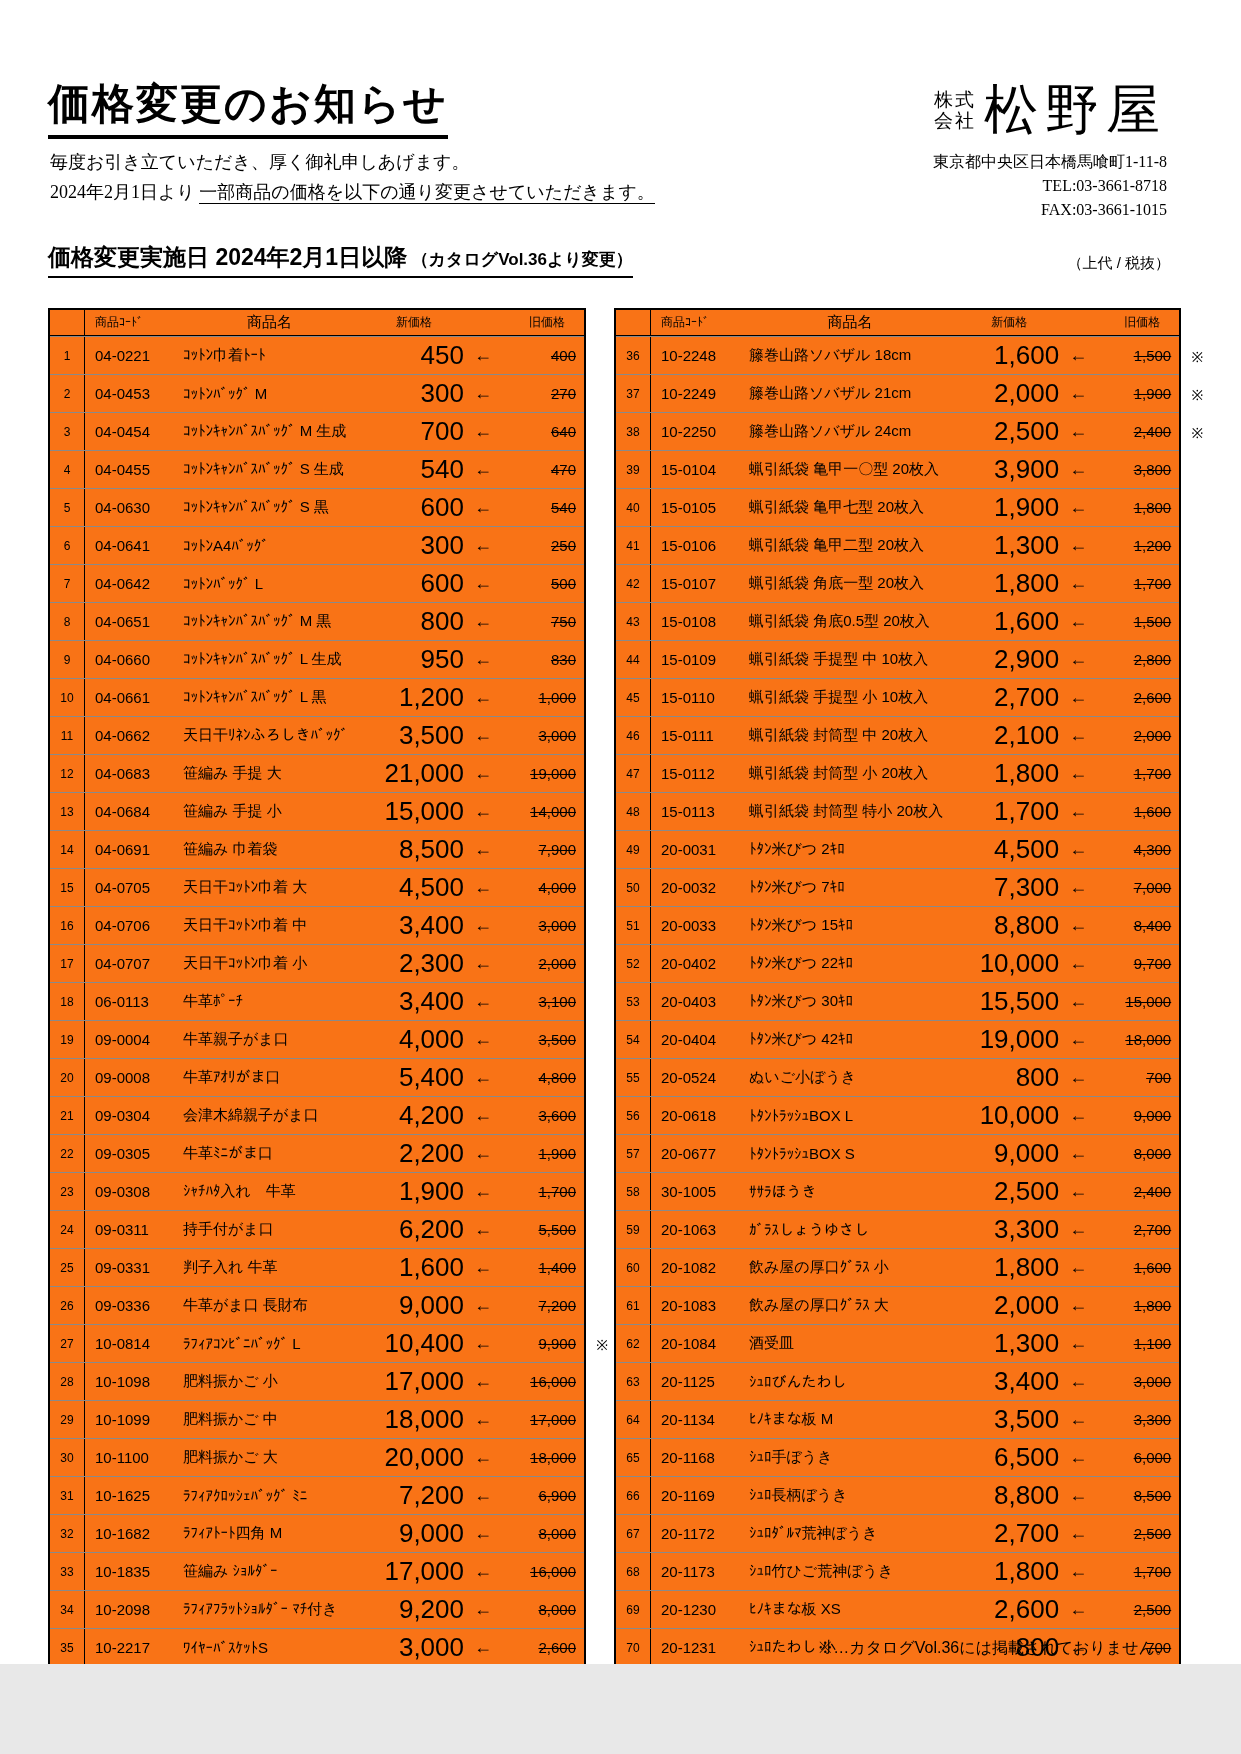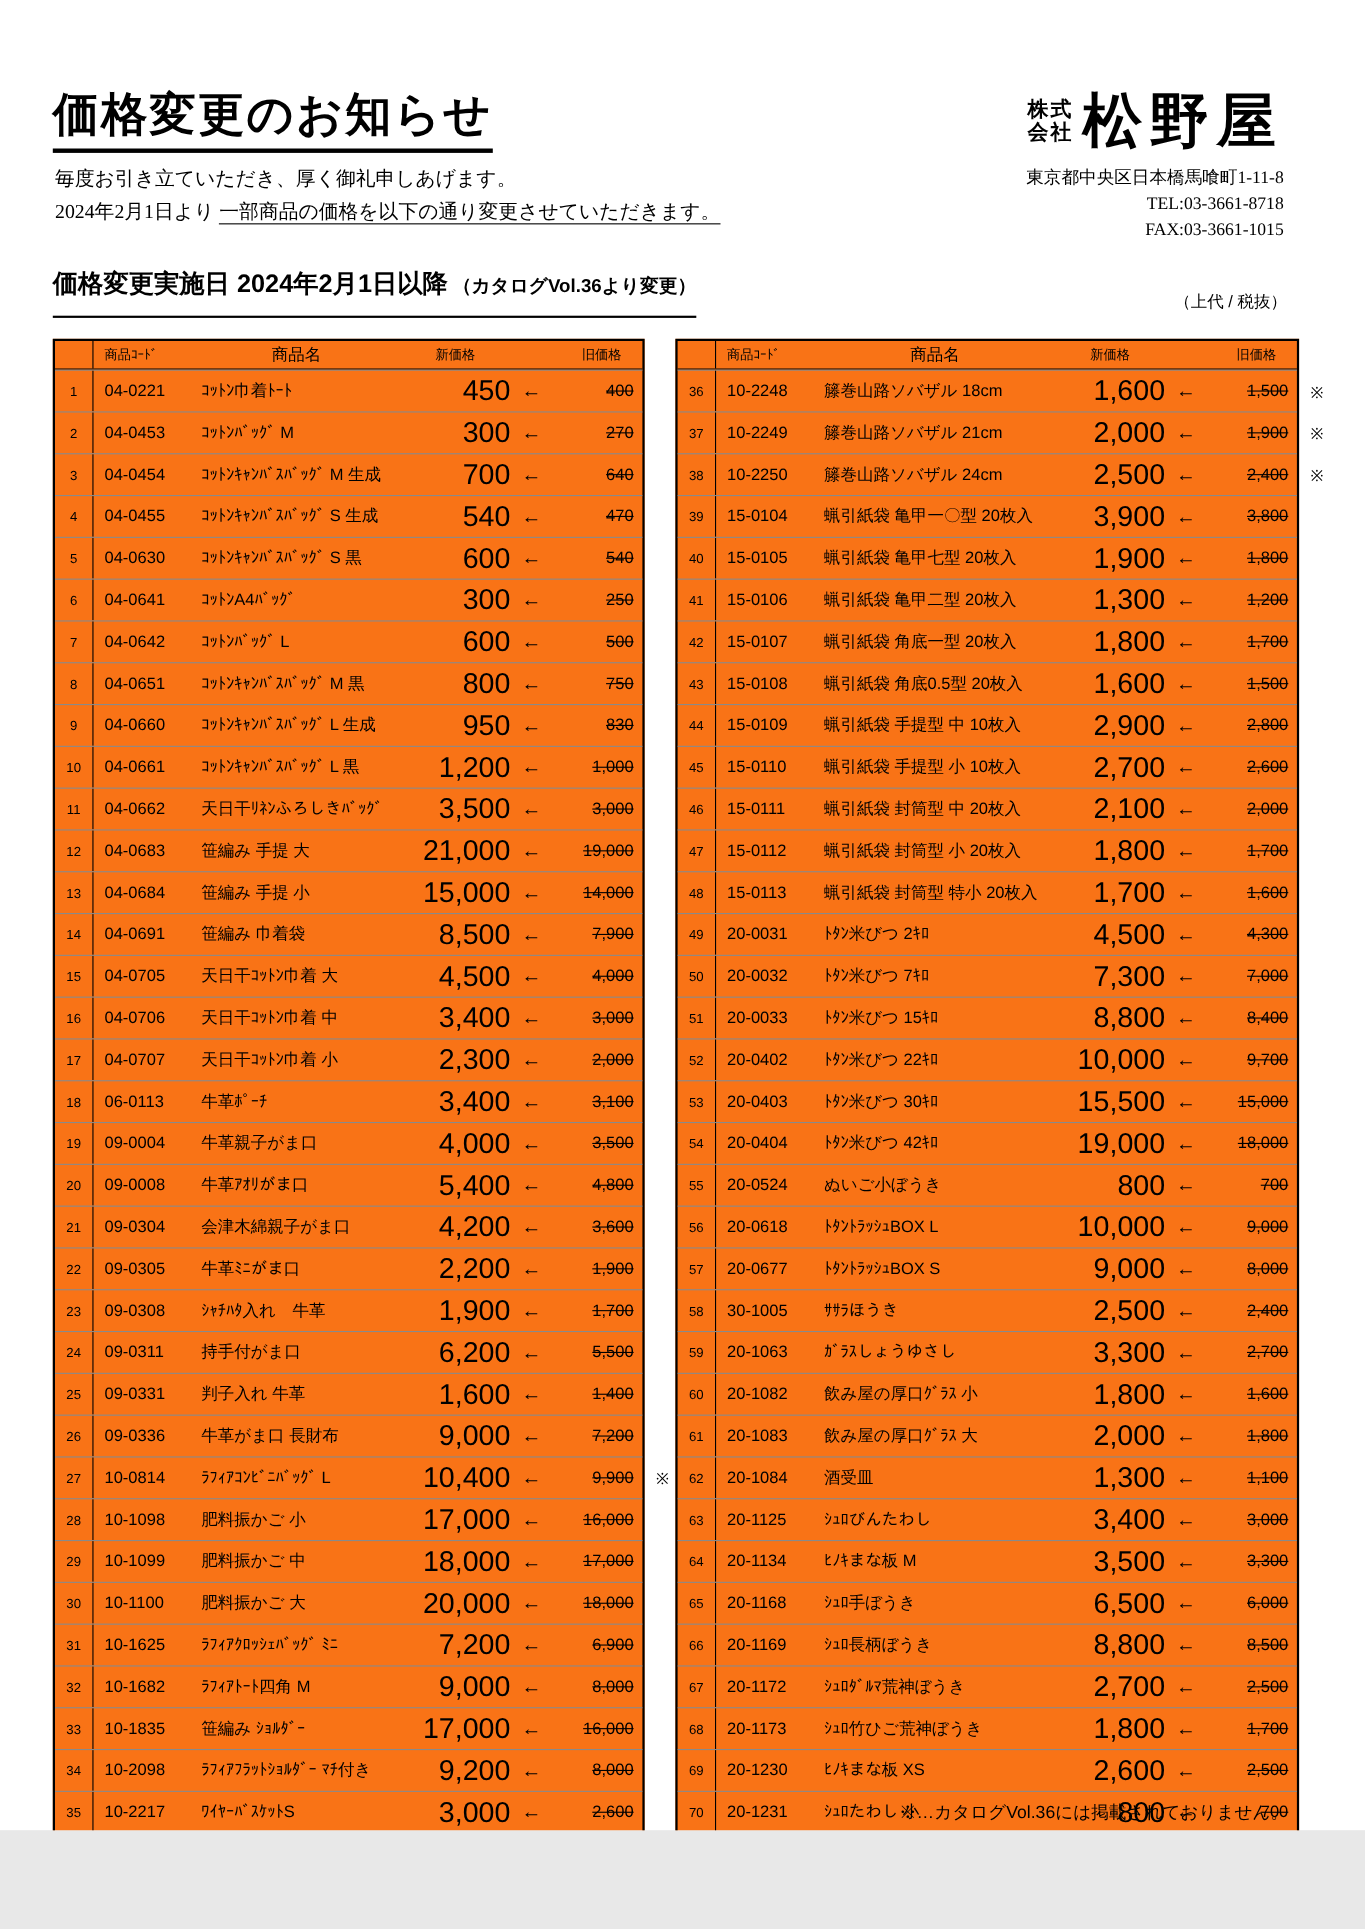--- a/index.html
+++ b/index.html
@@ -17,34 +17,34 @@
   }
   .greeting {
     position:absolute; left:50px; top:148px;
     font-family:"Liberation Serif", serif;
     font-size:18px; line-height:1.65;
   }
   .u-part { border-bottom:1.5px solid #000; padding-bottom:1px; }
   .logo {
     position:absolute; top:74px; right:74px;
     display:flex; align-items:center; gap:8px;
-    font-family:"Liberation Serif", serif; font-weight:bold;
+    font-family:"Liberation Serif", serif; font-weight:normal;
   }
   .logo-prefix { display:flex; flex-direction:column; font-size:19px; line-height:1.1; letter-spacing:2px; }
   .logo-name { font-size:54px; letter-spacing:7px; white-space:nowrap; }
   .contact {
     position:absolute; top:150px; right:74px; text-align:right;
     font-family:"Liberation Serif", serif; font-size:16px; line-height:1.5;
   }
   
   .effective-row {
     position:absolute; left:48px; top:242px; width:1122px;
     display:flex; justify-content:space-between; align-items:flex-end;
   }
-  .effective { border-bottom:2.5px solid #000; padding-bottom:14px; font-weight:bold; white-space:nowrap; }
+  .effective { border-bottom:2.5px solid #000; padding-bottom:3px; font-weight:bold; white-space:nowrap; }
   .eff-main { font-size:23px; }
   .eff-note { font-size:17px; }
   .tax-note { font-size:15px; padding-bottom:5px; white-space:nowrap; }
   
   .tables { position:absolute; left:48px; top:308px; width:1122px; display:flex; gap:28px; }
   .price-table { flex:1; border:2px solid #000; background:#f97316; }
   .thead {
     display:flex; height:25px; align-items:center;
     border-bottom:1px solid #000; font-size:12px;
   }

